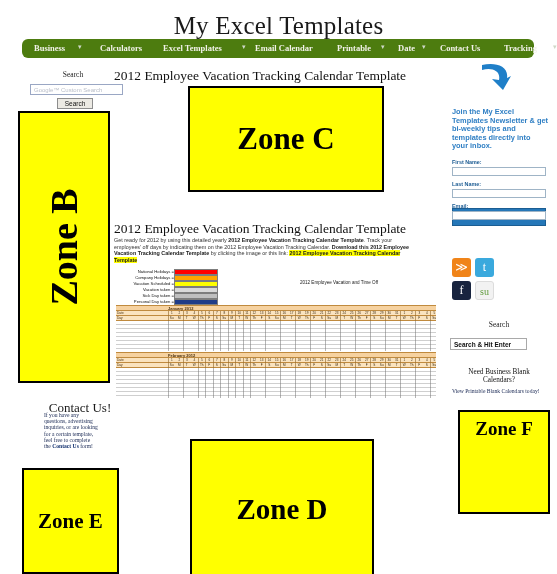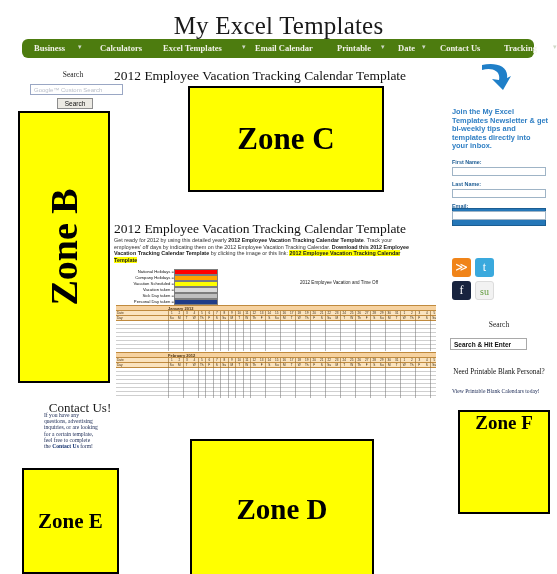--- a/index.html
+++ b/index.html
@@ -194,21 +194,21 @@
     box-sizing:border-box;
     font-family:"Liberation Serif",serif;font-weight:bold;color:#000;
     display:flex;align-items:center;justify-content:center;
   }
   #zone-b{left:18px;top:111px;width:92px;height:272px;}
   #zone-b .zl{transform:rotate(-90deg);font-size:38px;white-space:nowrap;}
   #zone-c{left:188px;top:86px;width:196px;height:106px;font-size:31px;}
   #zone-d{left:190px;top:415px;width:184px;height:140px;font-size:29px;margin-top:24px;}
   #zone-e{left:22px;top:468px;width:97px;height:106px;font-size:21px;}
   #zone-f{left:458px;top:410px;width:92px;height:104px;
-    align-items:flex-start;justify-content:center;font-size:19px;padding-top:0;}
+    align-items:flex-start;justify-content:center;font-size:19px;padding-top:6px;}
 </style>
 </head>
 <body>
 
 <div id="site-header">
   <div id="site-title">My Excel Templates</div>
 </div>
 
 <div id="main-nav">
     <div class="nav-item" style="left: 12px;">Business</div>
@@ -472,21 +472,21 @@
   </div>
 <div class="social-icon" id="facebook-icon">
     <span class="si-glyph">f</span>
   </div>
 <div class="social-icon" id="stumbleupon-icon">
     <span class="si-glyph" style="color:#5e9a3a;font-size:10px">su</span>
   </div>
 
 <div id="search-label-right">Search</div>
 <div id="search-input-right">Search &amp; Hit Enter</div>
-<div id="blank-cal-heading">Need Printable Blank Personal?</div>
+<div id="blank-cal-heading">Need Business Blank Calendars?</div>
 <div id="blank-cal-body">View Printable Blank Calendars today!</div>
 
 <div class="zone" id="zone-b">
     <span class="zl">Zone B</span>
   </div>
 <div class="zone" id="zone-c">
     <span>Zone C</span>
   </div>
 <div class="zone" id="zone-d">
     <span>Zone D</span>

